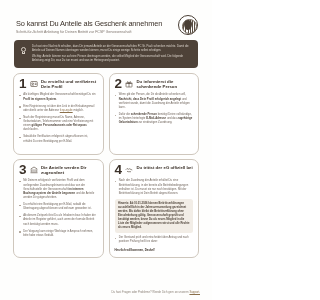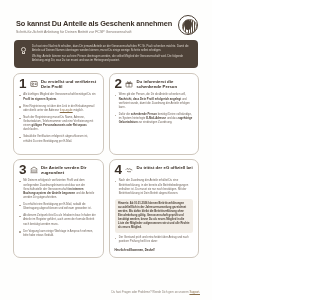--- a/index.html
+++ b/index.html
@@ -19,21 +19,21 @@
   
   .header {
     display: flex;
     align-items: flex-start;
     justify-content: space-between;
     padding: 4px 2px 0 4px;
   }
   .header-text { padding-top: 6px; }
   .title {
     font-size: 7.4px;
-    font-weight: bold;
+    font-weight: normal;
     color: #3b3129;
     letter-spacing: -0.15px;
     line-height: 1.1;
     white-space: nowrap;
   }
   .subtitle {
     font-size: 3.5px;
     color: #7b7068;
     margin-top: 2.2px;
     letter-spacing: 0.05px;

